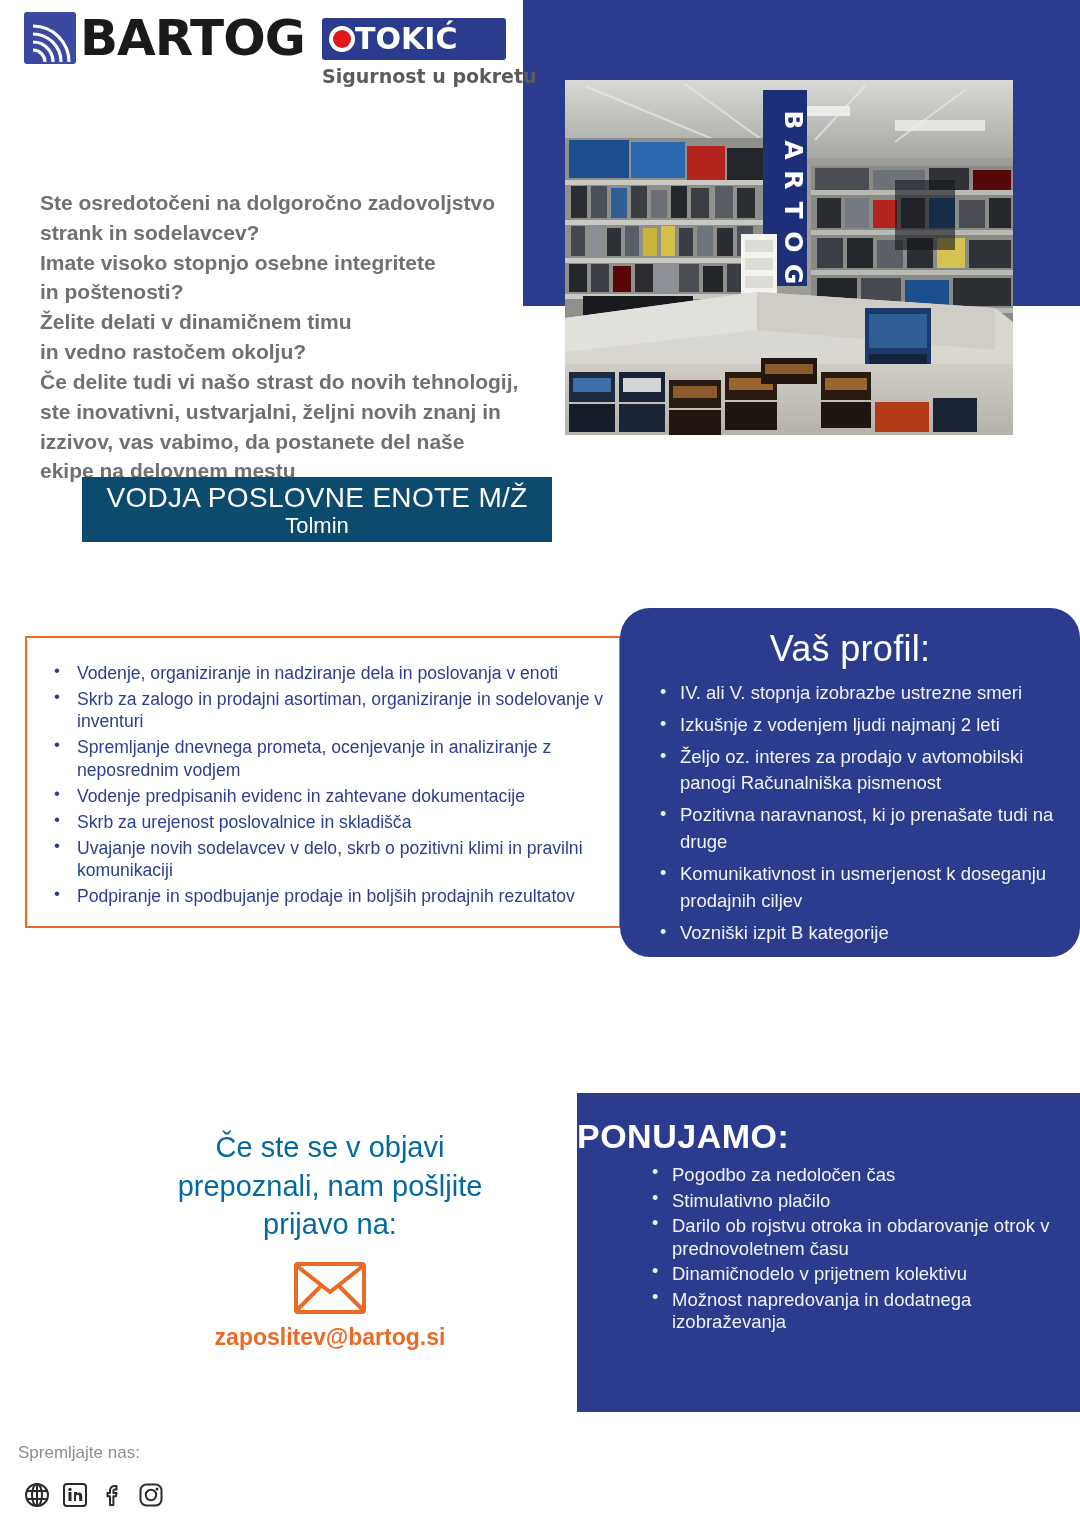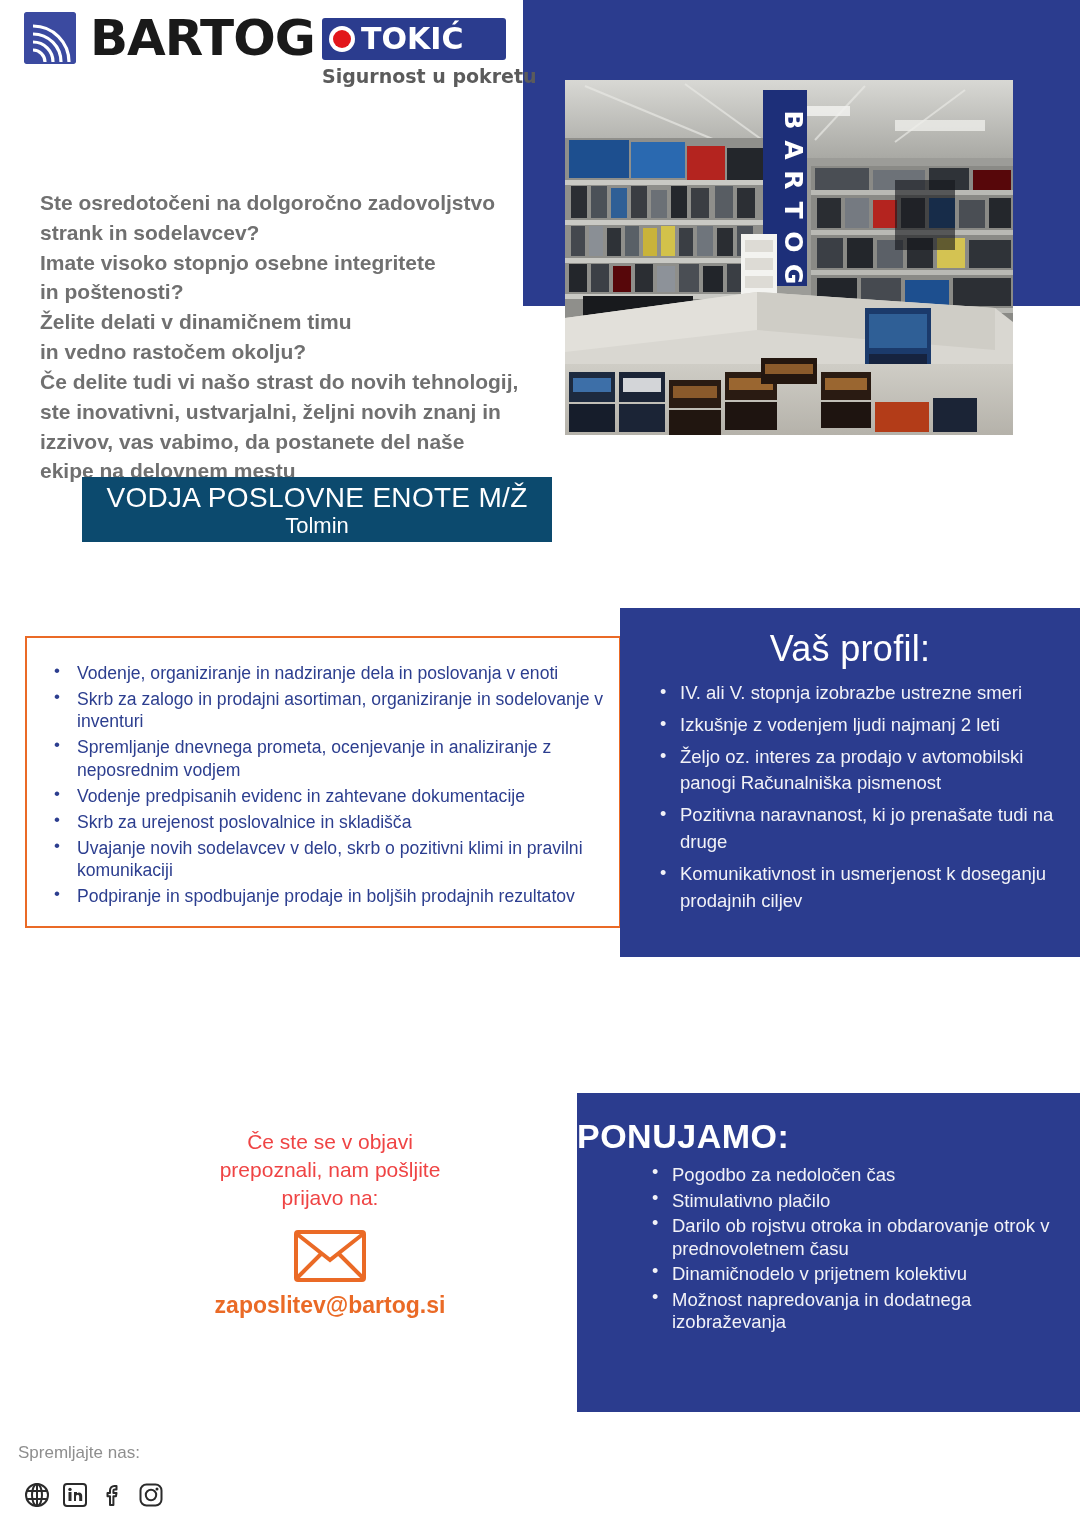--- a/index.html
+++ b/index.html
@@ -26,21 +26,21 @@
     background: #2b3c8e;
   }
 
   
   .bartog-logo {
     position: absolute;
     left: 24px;
     top: 12px;
     display: flex;
     align-items: center;
-    gap: 14px;
+    gap: 4px;
   }
   .bartog-mark {
     width: 52px;
     height: 52px;
     position: relative;
     overflow: hidden;
     border-radius: 3px;
     background: #3b4aa0;
   }
   .bartog-mark svg { display: block; }
@@ -60,21 +60,20 @@
     width: 184px;
   }
   .tokic-badge {
     height: 42px;
     background: #2b3c8e;
     border-radius: 3px;
     display: flex;
     align-items: center;
     padding: 0 7px;
     box-sizing: border-box;
-    gap: 6px;
   }
   .tokic-dot {
     width: 26px;
     height: 26px;
     background: #ffffff;
     border-radius: 50%;
     display: flex;
     align-items: center;
     justify-content: center;
     flex: none;
@@ -191,20 +190,21 @@
 
   
   .profil-panel {
     position: absolute;
     left: 620px;
     top: 608px;
     width: 460px;
     height: 349px;
     background: #2b3c8e;
     color: #ffffff;
+    border-radius: 30px;
   }
   .profil-panel .panel-title {
     text-align: center;
     font-size: 36px;
     margin-top: 20px;
     letter-spacing: 0.3px;
   }
   .profil-list {
     margin: 10px 0 0 0;
     padding: 0 14px 0 60px;
@@ -227,22 +227,22 @@
 
   
   .apply-block {
     position: absolute;
     left: 140px;
     top: 1128px;
     width: 380px;
     text-align: center;
   }
   .apply-text {
-    color: #ef4444;
-    font-size: 21px;
+    color: #0369a1;
+    font-size: 29px;
     line-height: 1.33;
     white-space: pre-line;
   }
   .env-icon {
     margin: 18px auto 10px auto;
     width: 72px;
     height: 52px;
   }
   .env-icon svg { display: block; }
   .apply-mail {
@@ -522,20 +522,21 @@
 </div>
 
 <div class="profil-panel">
   <div class="panel-title">Vaš profil:</div>
   <ul class="profil-list">
     <li>IV. ali V. stopnja izobrazbe ustrezne smeri</li>
     <li>Izkušnje z vodenjem ljudi najmanj 2 leti</li>
     <li>Željo oz. interes za prodajo v avtomobilski panogi Računalniška pismenost</li>
     <li>Pozitivna naravnanost, ki jo prenašate tudi na druge</li>
     <li>Komunikativnost in usmerjenost k doseganju prodajnih ciljev</li>
+    <li>Vozniški izpit B kategorije</li>
   </ul>
 </div>
 
 <div class="apply-block">
   <div class="apply-text">Če ste se v objavi
 prepoznali, nam pošljite
 prijavo na:</div>
   <div class="env-icon">
     <svg width="72" height="52" viewBox="0 0 72 52">
       <rect x="2" y="2" width="68" height="48" rx="2" fill="none" stroke="#ea6a26" stroke-width="4"></rect>

